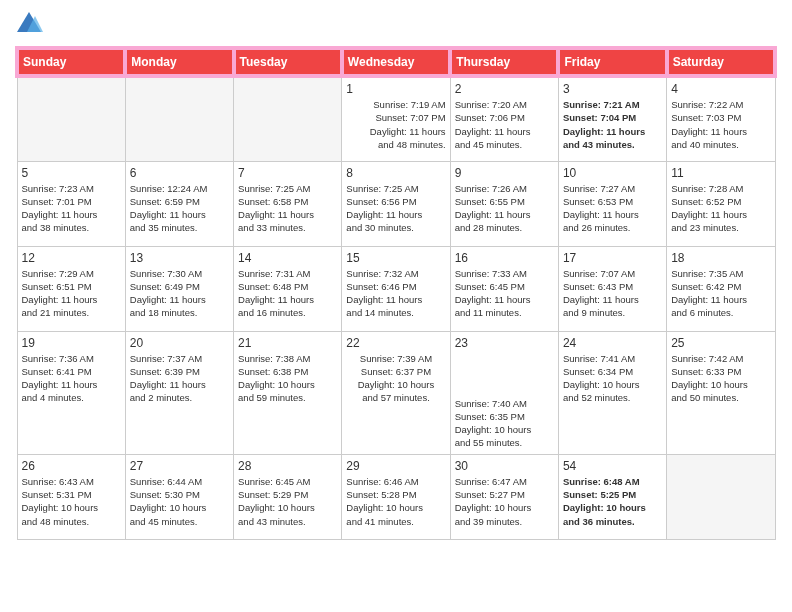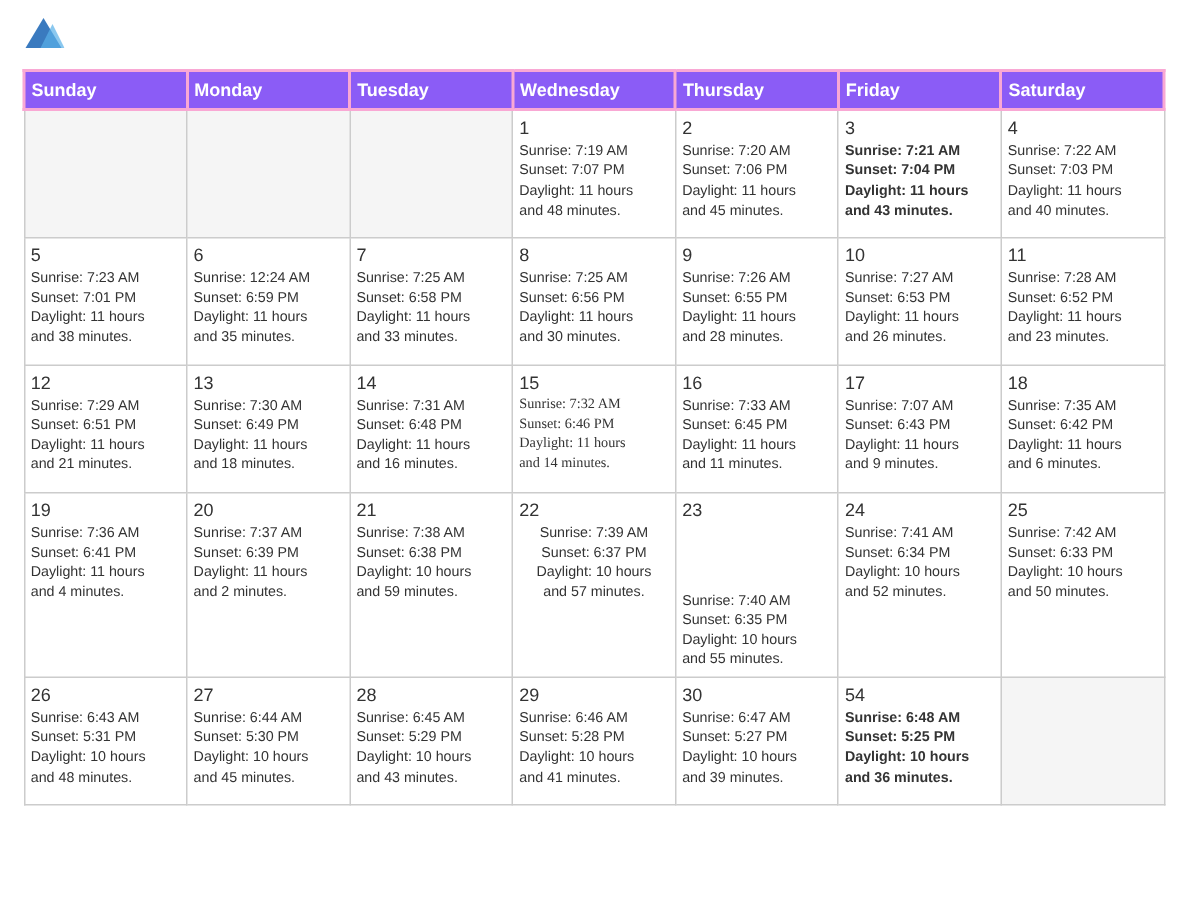--- a/index.html
+++ b/index.html
@@ -57,26 +57,26 @@
     .location {
       font-size: 14px;
       color: #555;
     }
     .calendar {
       width: 100%;
       border-collapse: collapse;
       table-layout: fixed;
     }
     .calendar th {
-      background: #8b5cf6;
+      background: #ef4444;
       color: #fff;
       font-size: 12px;
       font-weight: bold;
       padding: 5px 4px;
-      border: 2px solid #f9a8d4;
+      border: 4px solid #f9a8d4;
       text-align: left;
     }
     .calendar td {
       border: 1px solid #ccc;
       vertical-align: top;
       padding: 4px 4px;
       font-size: 10px;
       color: #333;
       height: 85px;
       background: #fff;
@@ -130,21 +130,21 @@
           <th>Saturday</th>
         </tr>
     </thead>
     <tbody id="calendar-body">
     <tr>
           <td class="empty"></td>
           <td class="empty"></td>
           <td class="empty"></td>
           <td>
             <div class="day-number">1</div>
-            <div class="day-info" style="white-space: pre-line;">Sunrise: 7:19 AM
+            <div class="day-info" style="white-space: pre-line; text-align: right;">Sunrise: 7:19 AM
 Sunset: 7:07 PM
 Daylight: 11 hours
 and 48 minutes.</div>
           </td>
           <td>
             <div class="day-number">2</div>
             <div class="day-info" style="white-space: pre-line;">Sunrise: 7:20 AM
 Sunset: 7:06 PM
 Daylight: 11 hours
 and 45 minutes.</div>
@@ -232,21 +232,21 @@
           </td>
           <td>
             <div class="day-number">14</div>
             <div class="day-info" style="white-space: pre-line;">Sunrise: 7:31 AM
 Sunset: 6:48 PM
 Daylight: 11 hours
 and 16 minutes.</div>
           </td>
           <td>
             <div class="day-number">15</div>
-            <div class="day-info" style="white-space: pre-line; font-family: Liberation Serif, serif;">Sunrise: 7:32 AM
+            <div class="day-info" style="white-space: pre-line;">Sunrise: 7:32 AM
 Sunset: 6:46 PM
 Daylight: 11 hours
 and 14 minutes.</div>
           </td>
           <td>
             <div class="day-number">16</div>
             <div class="day-info" style="white-space: pre-line;">Sunrise: 7:33 AM
 Sunset: 6:45 PM
 Daylight: 11 hours
 and 11 minutes.</div>

